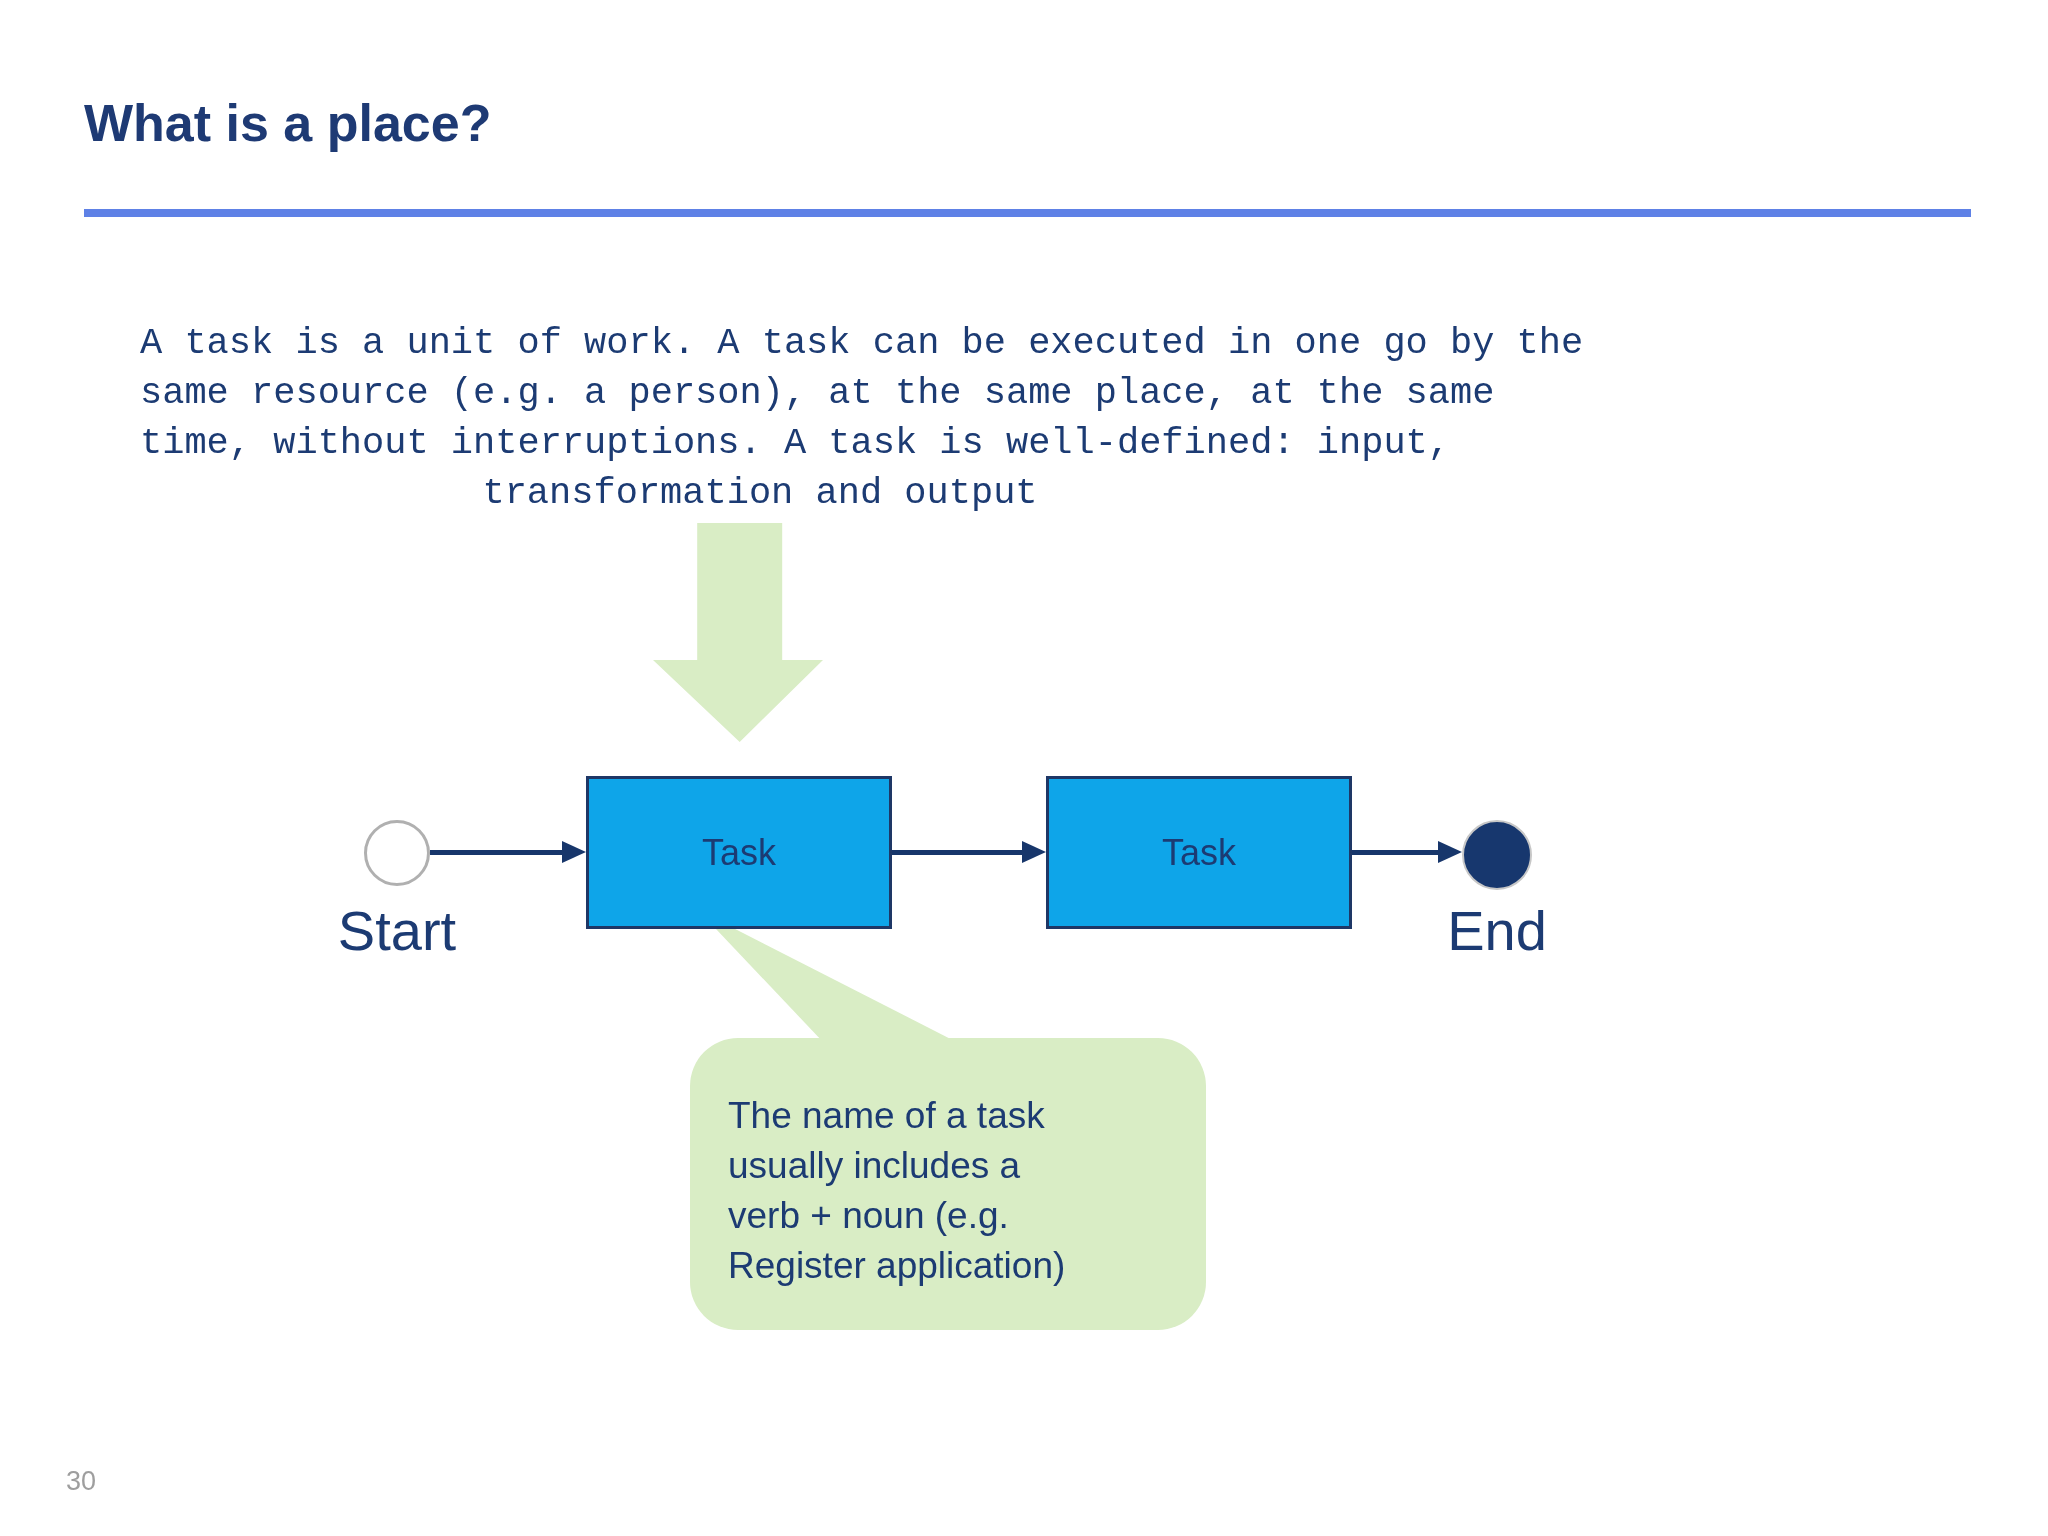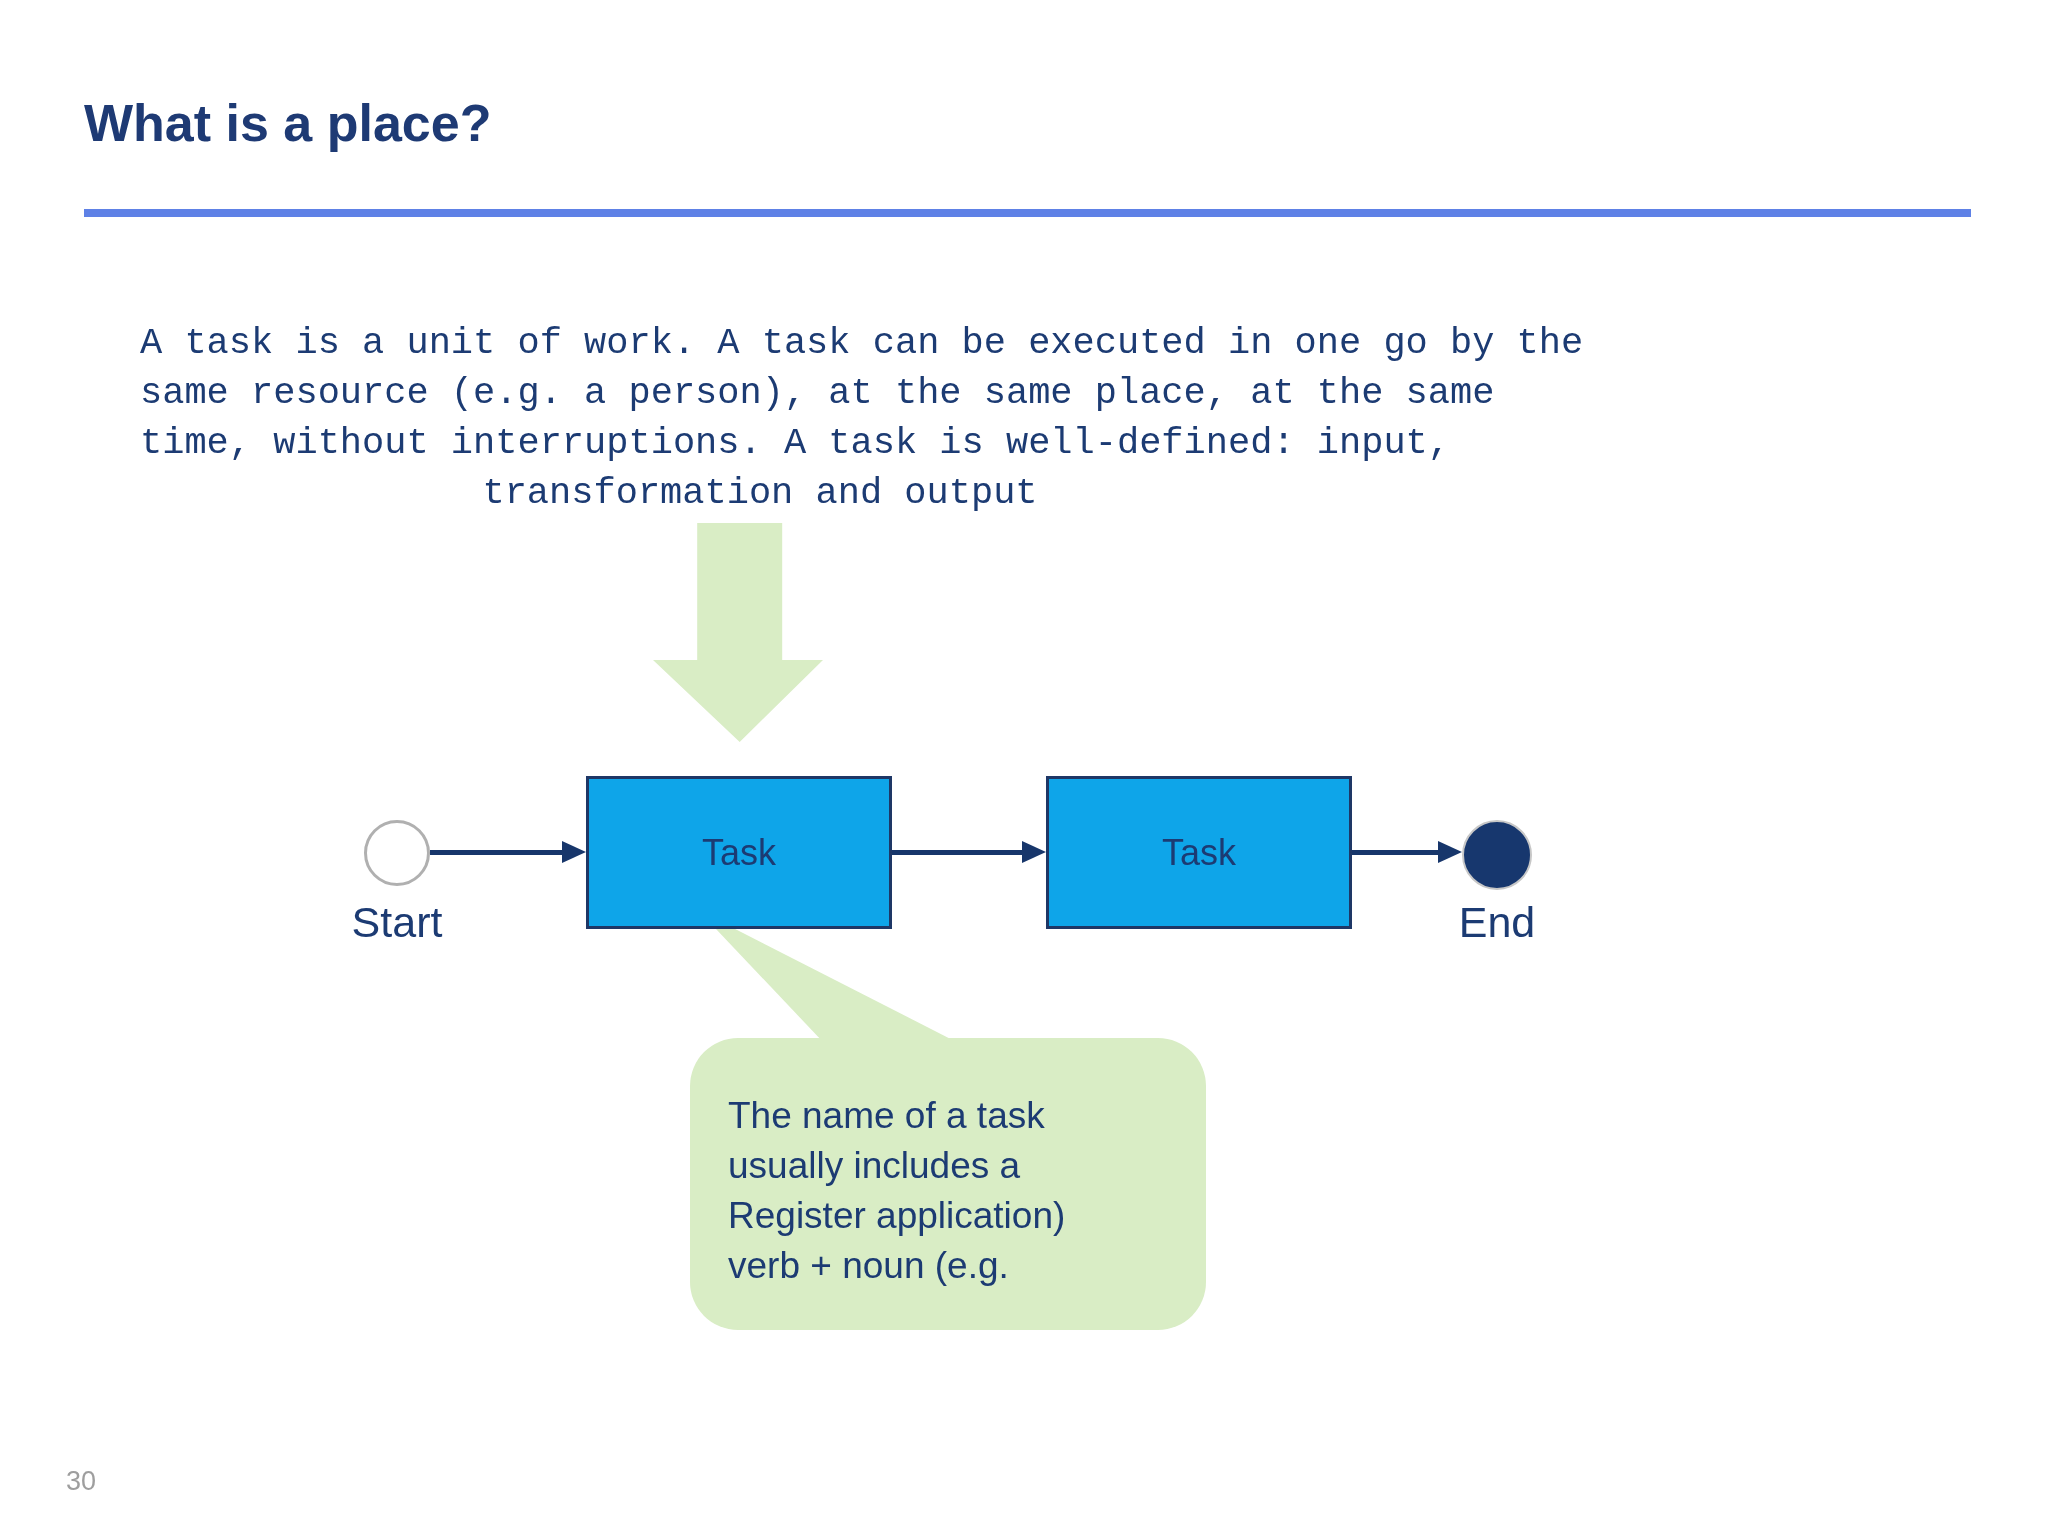--- a/index.html
+++ b/index.html
@@ -81,21 +81,21 @@
     border: 2px solid #c7c7c7;
     box-sizing: border-box;
     z-index: 2;
   }
   .event-label {
     position: absolute;
     top: 898px;
     width: 160px;
     text-align: center;
     color: #1c3b73;
-    font-size: 43px;
+    font-size: 56px;
     z-index: 2;
   }
   .event-label.start { left: 317px; }
   .event-label.end   { left: 1417px; }
   .task-box {
     position: absolute;
     top: 776px;
     width: 306px;
     height: 153px;
     background: #0ea5e9;
@@ -205,19 +205,19 @@
   <div class="connector-line line-3"></div>
   <div class="connector-head head-3"></div>
 
   <div class="event-circle-end"></div>
   <div class="event-label end">End</div>
 
   <div class="callout-tail"></div>
   <div class="callout-bubble">
     <div class="line">The name of a task</div>
     <div class="line">usually includes a</div>
+    <div class="line">verb + noun (e.g.</div>
     <div class="line">Register application)</div>
-    <div class="line">verb + noun (e.g.</div>
   </div>
 
   <div class="page-number">30</div>
 
 </div>
 
 </body></html>

